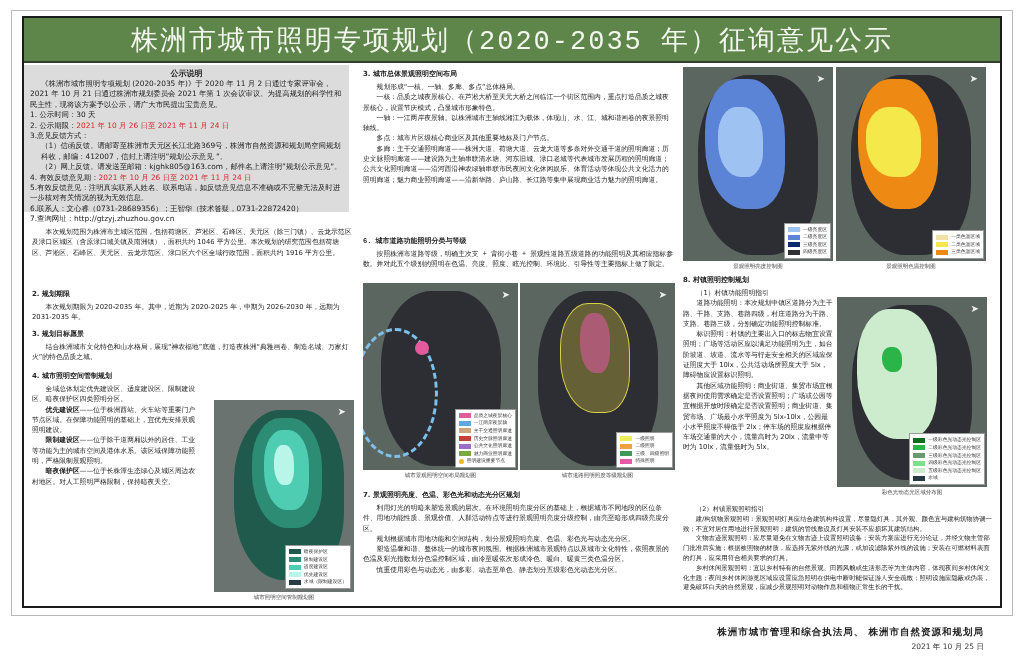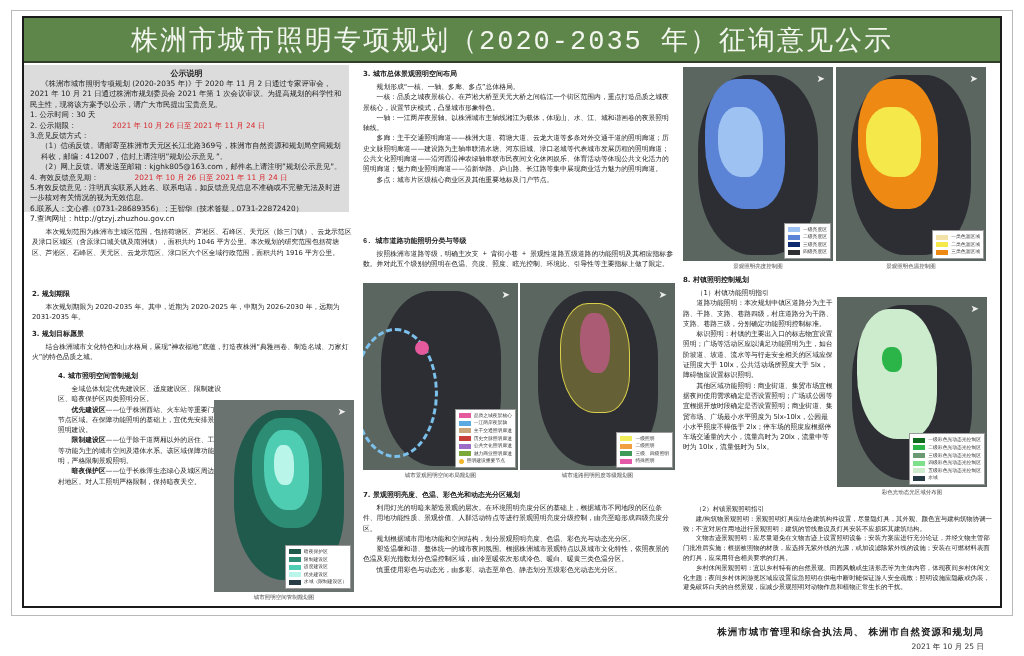--- a/index.html
+++ b/index.html
@@ -14,21 +14,21 @@
 
   .col { position: absolute; top: 47px; }
   .col1 { left: 0; width: 335px; height: 543px; padding-left: 36px; }
   .col2 { left: 335px; width: 320px; height: 543px; }
   .col3 { left: 655px; width: 321px; height: 543px; }
 
   .notice { position: absolute; left: 0; top: 0; width: 325px; height: 147px; background: #dcdcdc; padding: 3px 6px 0 6px; font-size: 7.4px; line-height: 10.4px; }
   .notice .ntitle { text-align: center; font-weight: bold; font-size: 8px; line-height: 11px; }
   .notice p { text-indent: 1.5em; }
   .notice .ind { padding-left: 1.5em; }
-  .red { color: #d8262a; margin-left: 36px; }
+  .red { color: #d8262a; }
 
   .sec { position: absolute; font-size: 6.8px; line-height: 10.3px; }
   .sec h3 { font-size: 7px; font-weight: bold; line-height: 11px; margin-bottom: 2px; }
   .sec p { text-indent: 2em; }
   .sec b.hl { font-weight: bold; }
 
   .map { position: absolute; background: #5b6660; overflow: hidden; }
   .map .land { position: absolute; background: #2d2e33; border-radius: 42% 38% 40% 45%; }
   .map .zone { position: absolute; border-radius: 40% 45% 35% 50%; }
   .map .river { position: absolute; border: 3px solid #24474f; border-radius: 50%; }
@@ -71,21 +71,21 @@
       <p>本次规划范围为株洲市主城区范围，包括荷塘区、芦淞区、石峰区、天元区（除三门镇）、云龙示范区及渌口区城区（含原渌口城关镇及南洲镇），面积共约 1046 平方公里。本次规划的研究范围包括荷塘区、芦淞区、石峰区、天元区、云龙示范区、渌口区六个区全域行政范围，面积共约 1916 平方公里。</p>
     </div>
     <div class="sec" style="left:8px; top:224px; width:320px;">
       <h3>2. 规划期限</h3>
       <p>本次规划期限为 2020-2035 年。其中，近期为 2020-2025 年，中期为 2026-2030 年，远期为 2031-2035 年。</p>
     </div>
     <div class="sec" style="left:8px; top:264px; width:320px;">
       <h3>3. 规划目标愿景</h3>
       <p>结合株洲城市文化特色和山水格局，展现“神农福地”底蕴，打造夜株洲“典雅画卷、制造名城、万家灯火”的特色品质之城。</p>
     </div>
-    <div class="sec" style="left:8px; top:306px; width:165px;margin-left:26px;">
+    <div class="sec" style="left:8px; top:306px; width:165px;">
       <h3>4. 城市照明空间管制规划</h3>
       <p>全域总体划定优先建设区、适度建设区、限制建设区、暗夜保护区四类照明分区。</p>
       <p><b class="hl">优先建设区</b><span>——位于株洲西站、火车站等重要门户节点区域。在保障功能照明的基础上，宜优先安排景观照明建设。</span></p>
       <p><b class="hl">限制建设区</b><span>——位于除干道两厢以外的居住、工业等功能为主的城市空间及港体水系。该区域保障功能照明，严格限制景观照明。</span></p>
       <p><b class="hl">暗夜保护区</b><span>——位于长株潭生态绿心及城区周边农村地区。对人工照明严格限制，保持暗夜天空。</span></p>
     </div>
 
     <div class="map" style="left:190px; top:335px; width:140px; height:192px; background:#6a7370;">
       <div class="land" style="left:20px; top:10px; width:110px; height:170px; background:#1f5a4c;"></div>
       <div class="zone" style="left:38px; top:18px; width:70px; height:110px; background:#2d8c74;"></div>
@@ -117,22 +117,22 @@
     </div>
     <div class="caption" style="left:190px; top:529px; width:140px;">城市照明空间管制规划图</div>
   </div>
 
   <div class="col col2">
     <div class="sec" style="left:4px; top:4px; width:312px;">
       <h3>3. 城市总体景观照明空间布局</h3>
       <p>规划形成“一核、一轴、多廊、多点”总体格局。</p>
       <p>一核：品质之城夜景核心。在芦淞大桥至天元大桥之间临江一个街区范围内，重点打造品质之城夜景核心，设置节庆模式，凸显城市形象特色。</p>
       <p>一轴：一江两岸夜景轴。以株洲城市主轴线湘江为载体，体现山、水、江、城和谐画卷的夜景照明轴线。</p>
+      <p>多点：城市片区级核心商业区及其他重要地标及门户节点。</p>
       <p>多廊：主干交通照明廊道——株洲大道、荷塘大道、云龙大道等多条对外交通干道的照明廊道；历史文脉照明廊道——建设路为主轴串联清水塘、河东旧城、渌口老城等代表城市发展历程的照明廊道；公共文化照明廊道——沿河西沿神农绿轴串联市民夜间文化休闲娱乐、体育活动等体现公共文化活力的照明廊道；魅力商业照明廊道——沿新华路、庐山路、长江路等集中展现商业活力魅力的照明廊道。</p>
-      <p>多点：城市片区级核心商业区及其他重要地标及门户节点。</p>
     </div>
     <div class="sec" style="left:4px; top:171px; width:312px;font-family:Liberation Mono, monospace;">
       <h3>6. 城市道路功能照明分类与等级</h3>
       <p>按照株洲市道路等级，明确主次支 + 背街小巷 + 景观性道路五级道路的功能照明及其相应指标参数。并对此五个级别的照明在色温、亮度、照度、眩光控制、环境比、引导性等主要指标上做了限定。</p>
     </div>
 
     <div class="map" style="left:4px; top:218px; width:155px; height:187px;">
       <div class="land" style="left:18px; top:8px; width:120px; height:175px;"></div>
       <div class="river" style="left:-10px; top:45px; width:85px; height:130px; border-color:#7cc0ec; border-style:dashed;"></div>
       <div class="zone" style="left:52px; top:58px; width:14px; height:14px; background:#e45a9c; border-radius:50%;"></div>

